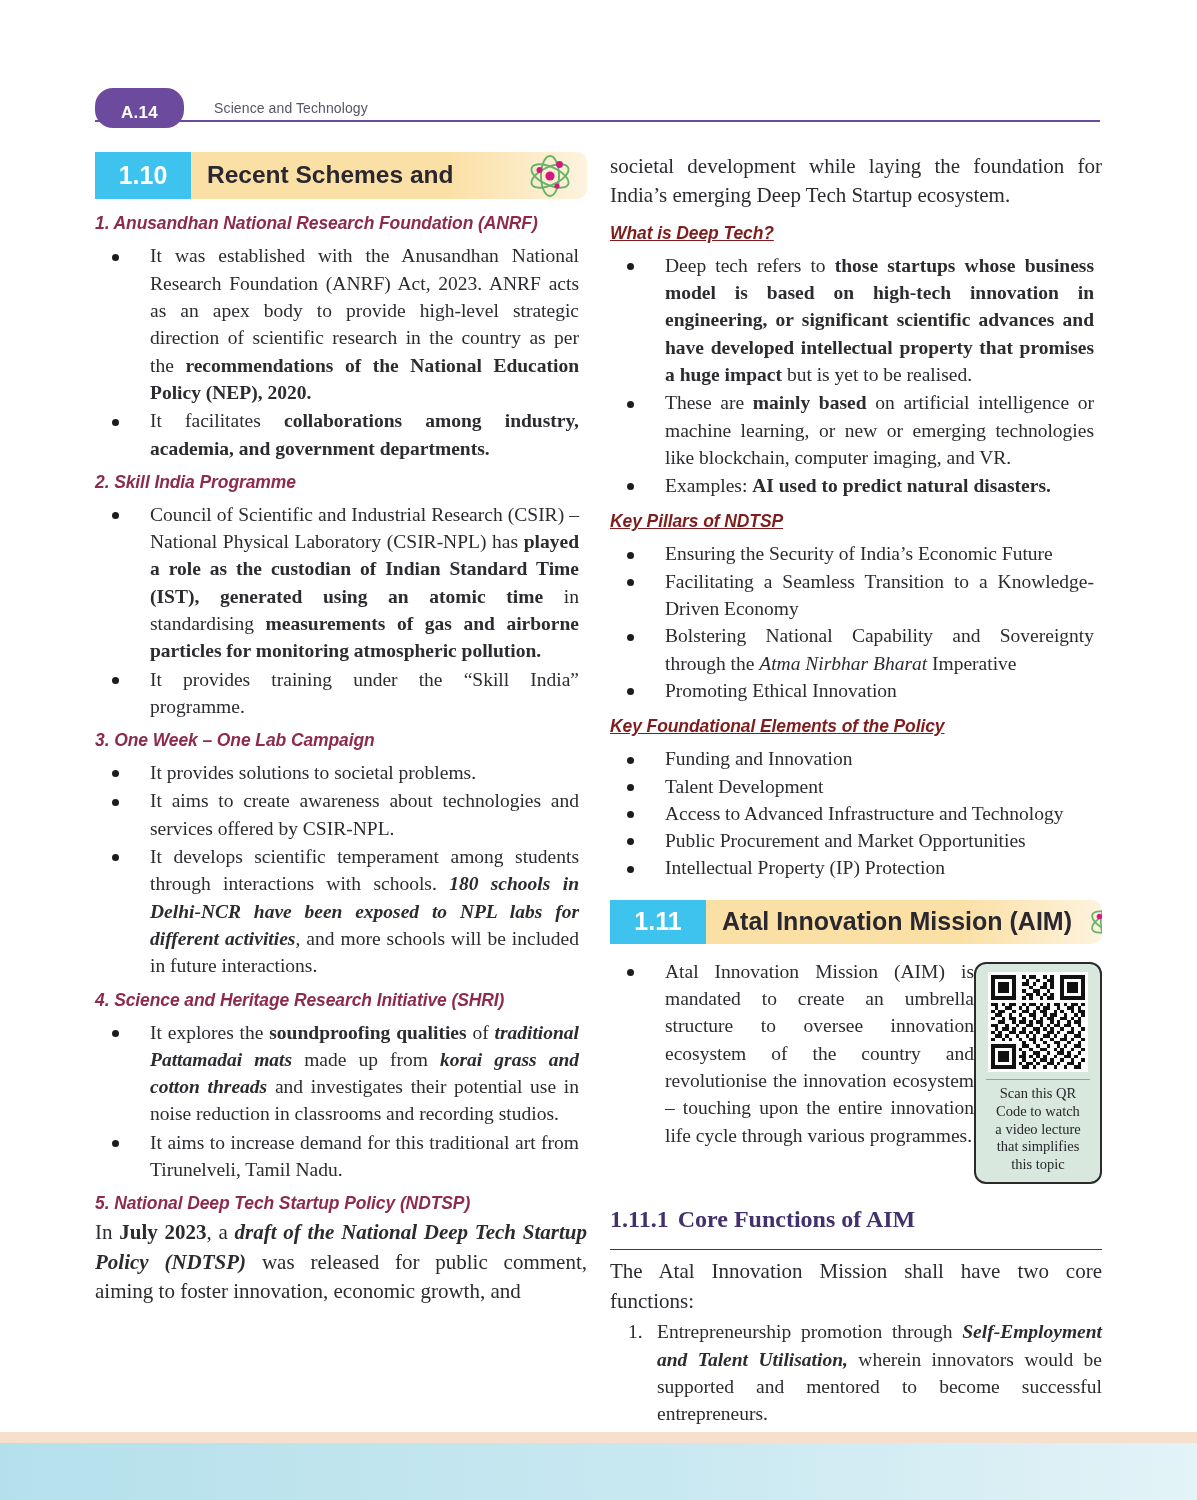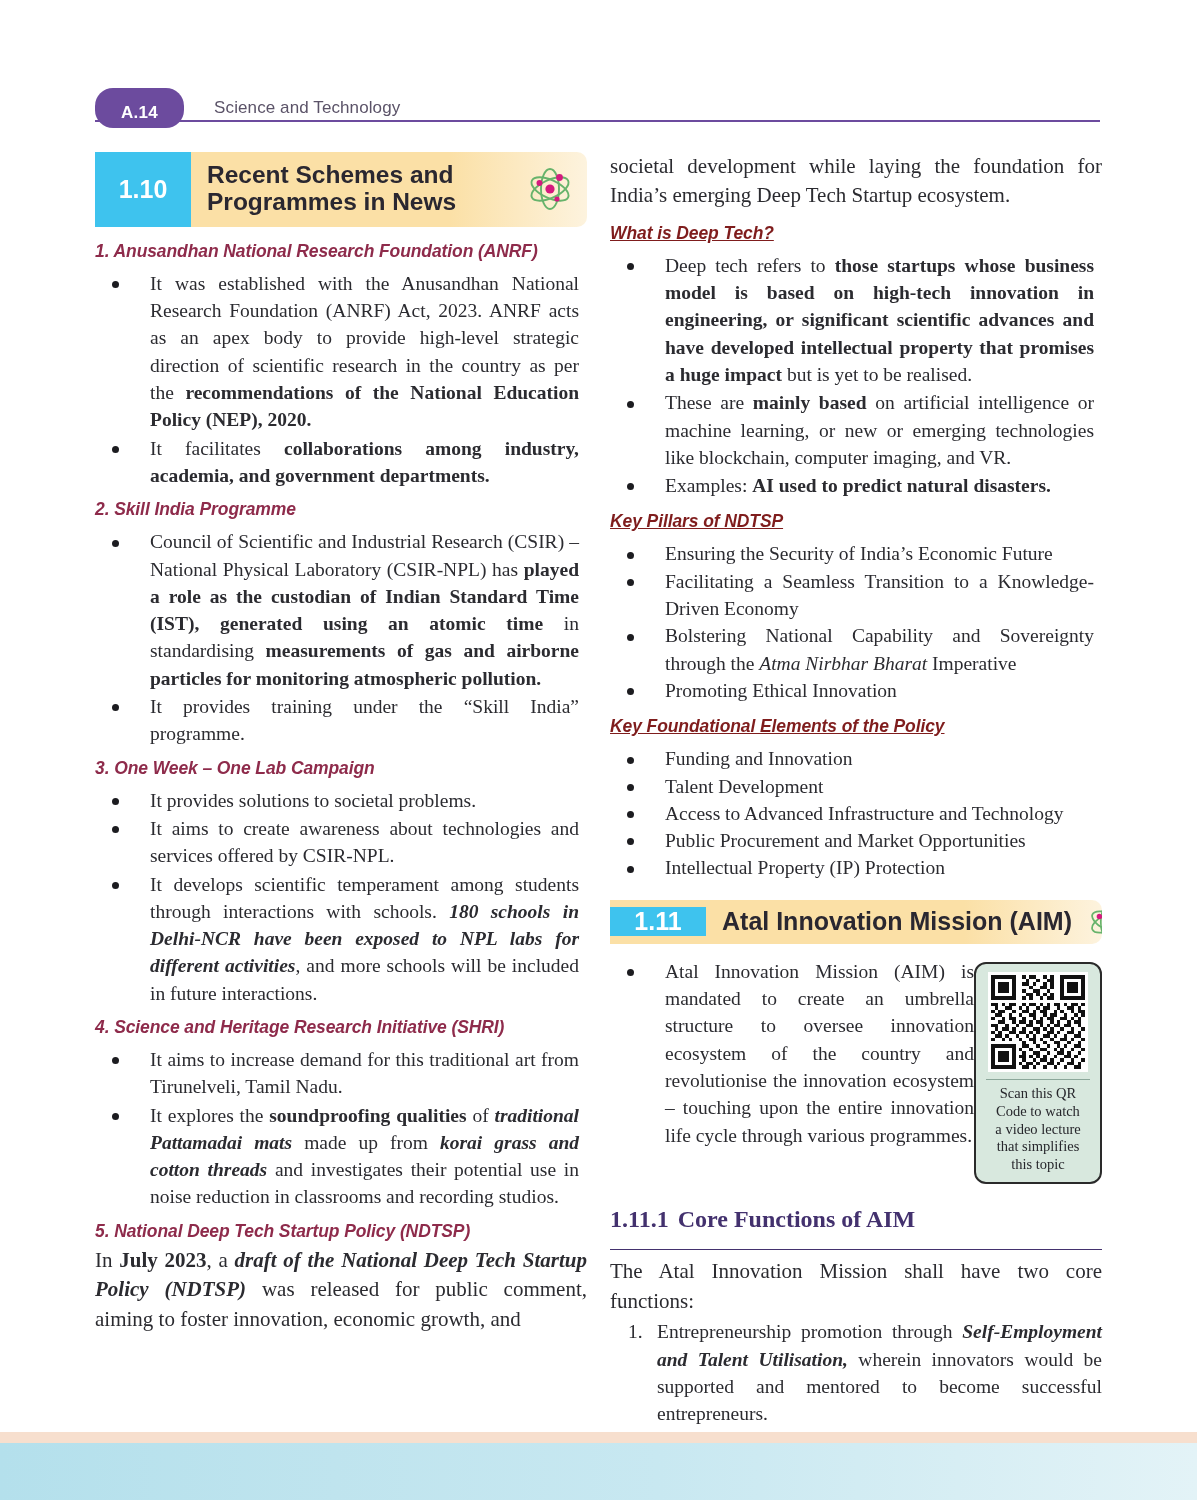--- a/index.html
+++ b/index.html
@@ -25,21 +25,21 @@
     font-family:"Liberation Sans", sans-serif;
     font-weight:bold;
     font-size:17px;
     letter-spacing:.3px;
     vertical-align:middle;
   }
   .runhead-title {
     display:inline-block;
     margin-left:26px;
     font-family:"Liberation Sans", sans-serif;
-    font-size:17px;
+    font-size:14px;
     color:#5B5368;
     vertical-align:middle;
     letter-spacing:.1px;
   }
   .runhead-rule {
     position:absolute; left:95px; top:120px; width:1005px;
     height:1.6px; background:#6C4B9E;
   }
 
   
@@ -71,21 +71,21 @@
   .sec-title {
     font-family:"Liberation Sans", sans-serif;
     font-weight:bold;
     font-size:25px;
     color:#2A2730;
     line-height:1.12;
     padding:9px 14px 11px 16px;
     flex:1;
   }
   .sec-banner.tall .sec-title { font-size:24.5px; }
-  .sec-banner.one-line { align-items:center; }
+  .sec-banner.one-line { }
   .sec-banner.one-line .sec-title { font-size:25px; padding:7px 10px 9px 16px; white-space:nowrap; }
   .atom-wrap {
     display:flex; align-items:center; justify-content:center;
     padding-right:12px; padding-left:4px;
   }
 
   
   .h-red {
     font-family:"Liberation Sans", sans-serif;
     font-style:italic; font-weight:bold;
@@ -198,21 +198,20 @@
   <span class="runhead-title">Science and Technology</span>
 </div>
 <div class="runhead-rule"></div>
 
 <div class="col col-left">
 
   <div class="sec-banner tall">
     <div class="sec-num">1.10</div>
     <div class="sec-title">
       <div>Recent Schemes and</div>
-      <div>Programmes in News</div>
     </div>
     <div class="atom-wrap">
       <svg width="50" height="46" viewBox="0 0 50 46" aria-hidden="true">
         <g fill="none" stroke="#67B36B" stroke-width="1.9">
           <ellipse cx="25" cy="23" rx="20" ry="9" transform="rotate(25 25 23)"></ellipse>
           <ellipse cx="25" cy="23" rx="20" ry="9" transform="rotate(-25 25 23)"></ellipse>
           <ellipse cx="25" cy="23" rx="20" ry="9" transform="rotate(90 25 23)"></ellipse>
         </g>
         <circle cx="25" cy="23" r="4.6" fill="#D4197E"></circle>
         <circle cx="34.5" cy="11.5" r="3.4" fill="#D4197E"></circle>
@@ -236,22 +235,22 @@
 
   <div class="h-red">3. One Week – One Lab Campaign</div>
   <ul class="blist">
     <li><span class="bullet"></span>It provides solutions to societal problems.</li>
     <li><span class="bullet"></span>It aims to create awareness about technologies and services offered by CSIR-NPL.</li>
     <li><span class="bullet"></span>It develops scientific temperament among students through interactions with schools. <span class="bi">180 schools in Delhi-NCR have been exposed to NPL labs for different activities</span>, and more schools will be included in future interactions.</li>
   </ul>
 
   <div class="h-red">4. Science and Heritage Research Initiative (SHRI)</div>
   <ul class="blist">
+    <li><span class="bullet"></span>It explores the <b>soundproofing qualities</b> of <span class="bi">traditional Pattamadai mats</span> made up from <span class="bi">korai grass and cotton threads</span> and investigates their potential use in noise reduction in classrooms and recording studios.</li>
     <li><span class="bullet"></span>It aims to increase demand for this traditional art from Tirunelveli, Tamil Nadu.</li>
-    <li><span class="bullet"></span>It explores the <b>soundproofing qualities</b> of <span class="bi">traditional Pattamadai mats</span> made up from <span class="bi">korai grass and cotton threads</span> and investigates their potential use in noise reduction in classrooms and recording studios.</li>
   </ul>
 
   <div class="h-red">5. National Deep Tech Startup Policy (NDTSP)</div>
   <p class="para">In <b>July 2023</b>, a <span class="bi">draft of the National Deep Tech Startup Policy (NDTSP)</span> was released for public comment, aiming to foster innovation, economic growth, and</p>
 </div>
 
 <div class="col col-right">
 
   <p class="para">societal development while laying the foundation for India’s emerging Deep Tech Startup ecosystem.</p>
 

